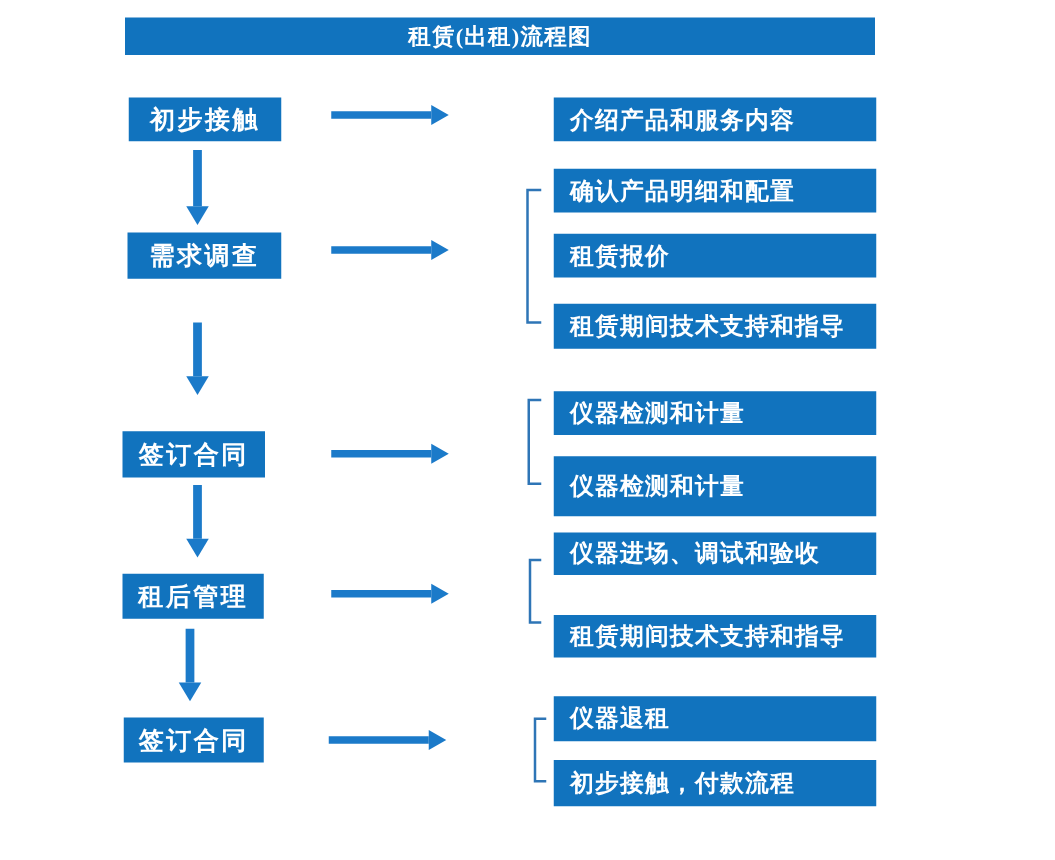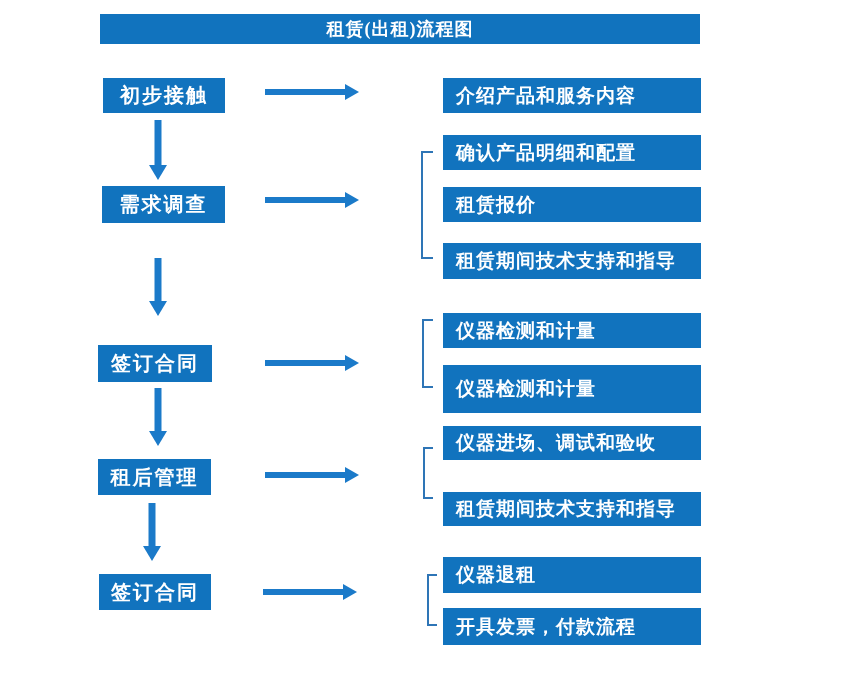--- a/index.html
+++ b/index.html
@@ -86,21 +86,21 @@
 
   <div class="detail-box" style="top:78px;  height:35px;">介绍产品和服务内容</div>
   <div class="detail-box" style="top:135px; height:35px;">确认产品明细和配置</div>
   <div class="detail-box" style="top:187px; height:35px;">租赁报价</div>
   <div class="detail-box" style="top:243px; height:36px;">租赁期间技术支持和指导</div>
   <div class="detail-box" style="top:313px; height:35px;">仪器检测和计量</div>
   <div class="detail-box" style="top:365px; height:48px;">仪器检测和计量</div>
   <div class="detail-box" style="top:426px; height:34px;">仪器进场、调试和验收</div>
   <div class="detail-box" style="top:492px; height:34px;">租赁期间技术支持和指导</div>
   <div class="detail-box" style="top:557px; height:36px;">仪器退租</div>
-  <div class="detail-box" style="top:608px; height:37px;">开具发票，付款流程</div>
+  <div class="detail-box" style="top:608px; height:37px;">初步接触，付款流程</div>
 
   <svg class="connector-layer" width="844" height="688" viewBox="0 0 844 688">
 
     <g>
       <line class="arrow" x1="265" y1="92" x2="345" y2="92" stroke-width="6"></line>
       <polygon class="arrow-head" points="345,84 359,92 345,100"></polygon>
     </g>
     <g>
       <line class="arrow" x1="265" y1="200" x2="345" y2="200" stroke-width="6"></line>
       <polygon class="arrow-head" points="345,192 359,200 345,208"></polygon>

